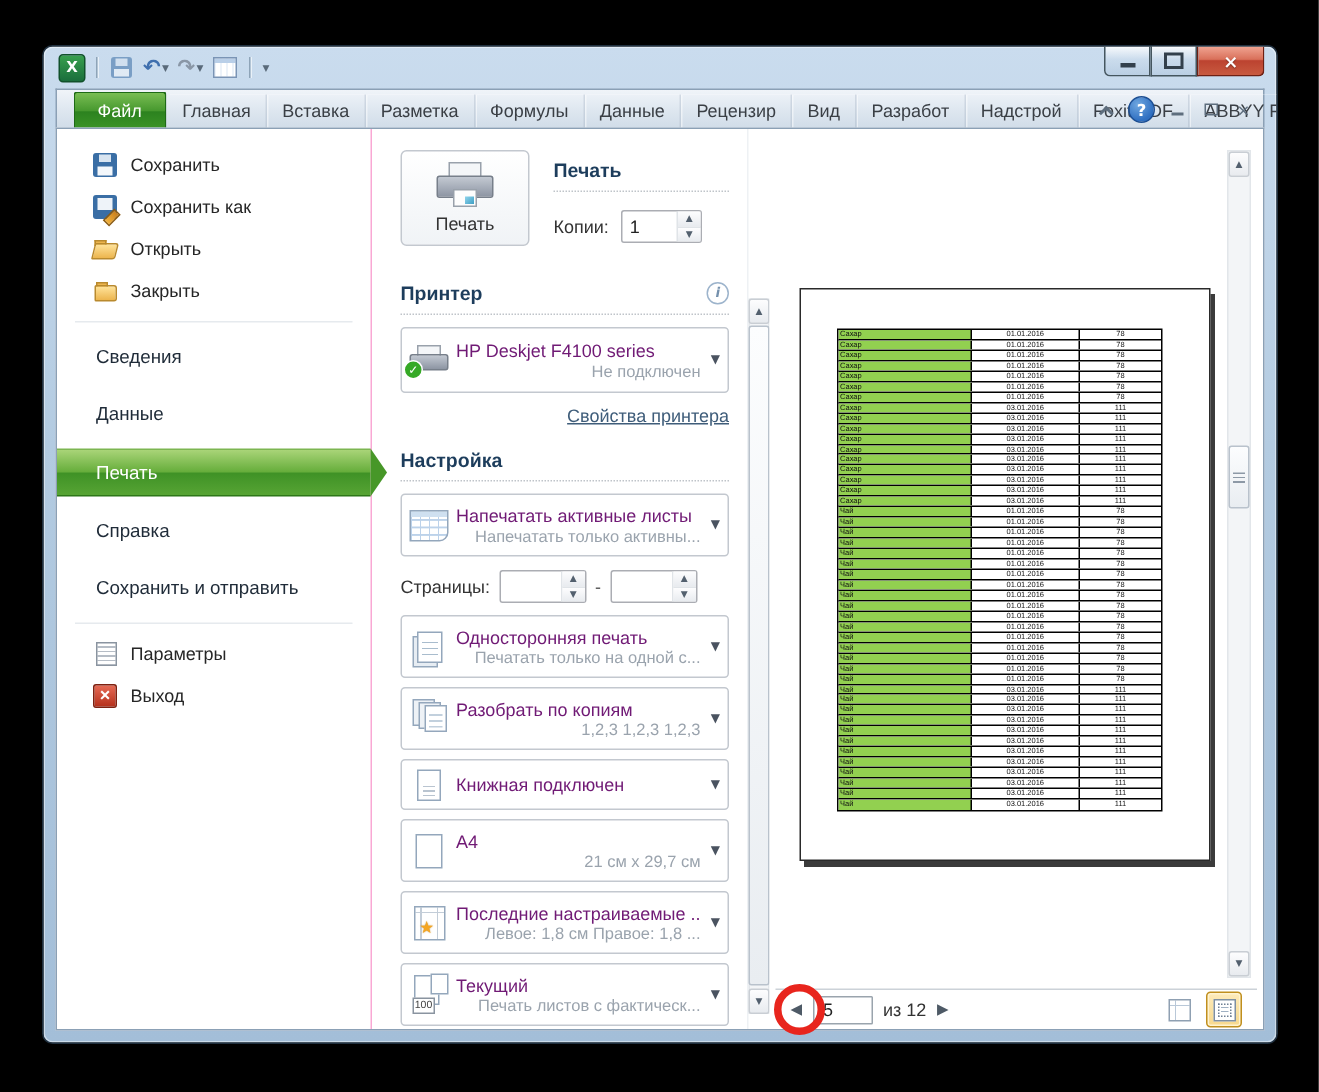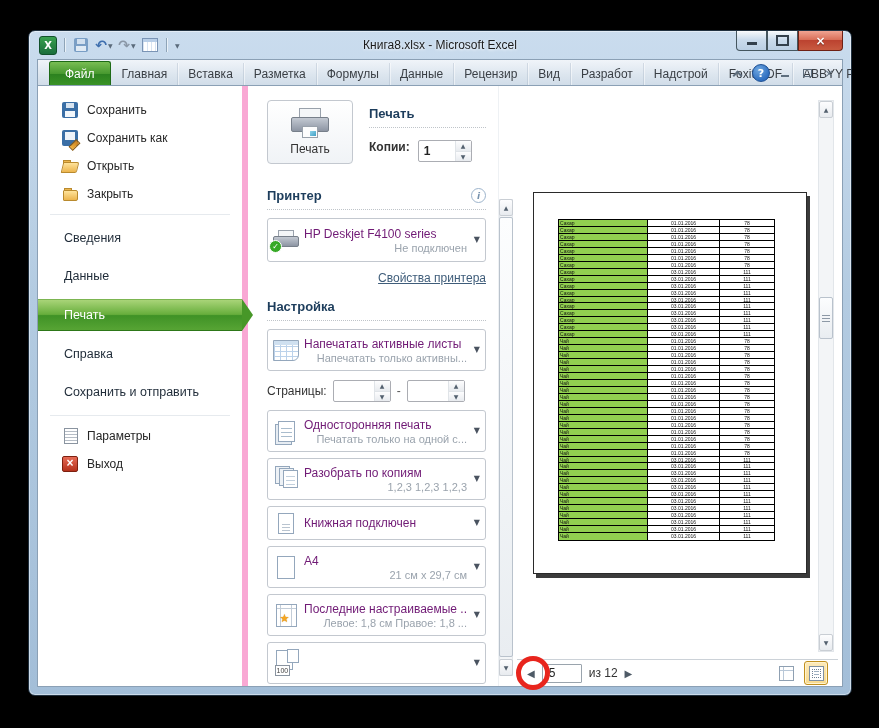--- a/index.html
+++ b/index.html
@@ -54,21 +54,21 @@
     color:#fff;font-size:11px;font-weight:bold;display:flex;align-items:center;justify-content:center;border:1px solid #1d4f93;}
   .wbsm{color:#5e6e7e;display:flex;align-items:center;justify-content:center;width:14px;height:13px;font-size:11px;}
   .wbsm .glyph-min{width:8px;height:2px;background:#5e6e7e;margin-top:5px;}
   .wbsm .glyph-rest{width:7px;height:6px;border:1.5px solid #5e6e7e;}
 
   
   .backstage{position:absolute;left:8px;right:8px;top:54px;bottom:8px;background:#fff;
     border:1px solid #8ba0b5;display:flex;overflow:visible;}
 
   
-  .sidebar{width:210px;border-right:6px solid #f9a8d4;padding-top:10px;box-sizing:border-box;position:relative;z-index:2;}
+  .sidebar{width:210px;border-right:1px solid #f9a8d4;padding-top:10px;box-sizing:border-box;position:relative;z-index:2;}
   .sb-item{display:flex;align-items:center;position:relative;cursor:default;}
   .sb-item.cmd{height:28px;padding-left:24px;gap:9px;font-size:12px;color:#262626;}
   .sb-item.nav{height:30px;margin:8px 0;padding-left:26px;font-size:12.5px;color:#1f2b38;}
   .sb-item.nav:first-of-type{margin-top:10px;}
   .sb-item.sep{height:1px;margin:6px 12px;background:#e6eaee;pointer-events:none;}
   .sb-item.nav.active{background:linear-gradient(180deg,#a9d478 0%,#67ae3c 48%,#3f9226 52%,#57a434 100%);
     color:#fff;border-top:1px solid #7cb551;border-bottom:1px solid #2d7718;}
   .sb-item.nav.active::after{content:'';position:absolute;right:-11px;top:50%;margin-top:-16px;
     border-left:11px solid #479728;border-top:16px solid transparent;border-bottom:16px solid transparent;}
   .sb-ic{display:none;width:16px;height:16px;position:relative;flex:none;}
@@ -102,21 +102,21 @@
   .printer-big::before{content:'';position:absolute;left:9px;right:9px;top:0;height:10px;background:#f4f6f8;border:1px solid #99a1ab;}
   .printer-big::after{content:'';position:absolute;left:1px;right:1px;top:9px;height:13px;border-radius:2px;
     background:linear-gradient(180deg,#c3c9d2,#8d95a3);border:1px solid #777f8a;}
   .printer-big .pic{position:absolute;left:12px;right:12px;bottom:0;height:10px;background:#fdfdfd;border:1px solid #99a1ab;z-index:1;}
   .printer-big .pic::after{content:'';position:absolute;right:1px;bottom:1px;width:6px;height:5px;background:linear-gradient(135deg,#8fd4ec,#3f9fc4);}
   .top-right{flex:1;padding-top:6px;}
   .section-h{font-size:13px;font-weight:bold;color:#1d3d5c;border-bottom:1px dotted #bfc4c9;padding-bottom:6px;}
   .with-info{display:flex;justify-content:space-between;align-items:center;}
   .info-badge{width:13px;height:13px;border-radius:50%;border:1px solid #9db4cc;color:#7591ad;font-size:9px;font-style:italic;
     font-weight:bold;display:flex;align-items:center;justify-content:center;}
-  .copies-row{display:flex;align-items:flex-start;gap:8px;margin-top:12px;font-size:12px;color:#333;font-weight:bold;}
+  .copies-row{display:flex;align-items:center;gap:8px;margin-top:12px;font-size:12px;color:#333;}
   .spin{display:flex;width:54px;height:22px;border:1px solid #abadb3;border-radius:2px;background:#fff;box-sizing:border-box;}
   .spin .val{flex:1;font-size:12px;color:#222;padding:3px 0 0 5px;}
   .spin-btns{width:15px;border-left:1px solid #e0e4e8;display:flex;flex-direction:column;}
   .spin-btns span{flex:1;font-size:6px;line-height:9px;text-align:center;color:#53606e;background:linear-gradient(180deg,#fdfdfe,#e8ebef);}
   .spin-btns span:first-child{border-bottom:1px solid #e0e4e8;}
   .mt-printer{margin-top:24px;}
   .mt-settings{margin-top:13px;}
   .drop{display:flex;align-items:center;border:1px solid #c3c8cf;border-radius:3px;background:#fff;height:42px;margin-top:8px;
     padding-right:18px;position:relative;box-sizing:border-box;cursor:pointer;}
   .drop + .drop{margin-top:6px;}
@@ -231,21 +231,20 @@
       </span>
     <span class="qat-ic">
         <span class="redo-g glyph">↷</span>
         <span class="mini-caret glyph">▼</span>
       </span>
     <span class="qat-ic">
         <span class="ic-datasheet"></span>
       </span>
     <span class="qat-sep"></span>
     <span class="mini-caret glyph">▼</span>
-    <span class="title-text">Книга8.xlsx  -  Microsoft Excel</span>
     <span class="wbtns">
       <span class="wbtn">
           <span class="glyph-min"></span>
         </span>
       <span class="wbtn">
           <span class="glyph-rest"></span>
         </span>
       <span class="wbtn close glyph">×</span>
     </span>
   </div>
@@ -486,20 +485,24 @@
             <span class="drop-text">
               <span class="t1">Последние настраиваемые ...</span>
               <span class="t2">Левое: 1,8 см   Правое: 1,8 ...</span>
             </span>
             <span class="caret glyph">▼</span>
           </div>
           <div class="drop">
             <span class="drop-icon">
               <span class="ic-scale"></span>
             </span>
+            <span class="drop-text">
+              <span class="t1">Текущий</span>
+              <span class="t2">Печать листов с фактическ...</span>
+            </span>
             <span class="caret glyph">▼</span>
           </div>
         </div>
 
       <div class="link-row"><span class="bs-link">Параметры страницы</span></div>
     </div>
 
     <div class="scrollcol">
       <div class="sc-track"></div>
       <div class="sc-btn sc-up glyph">▲</div>

